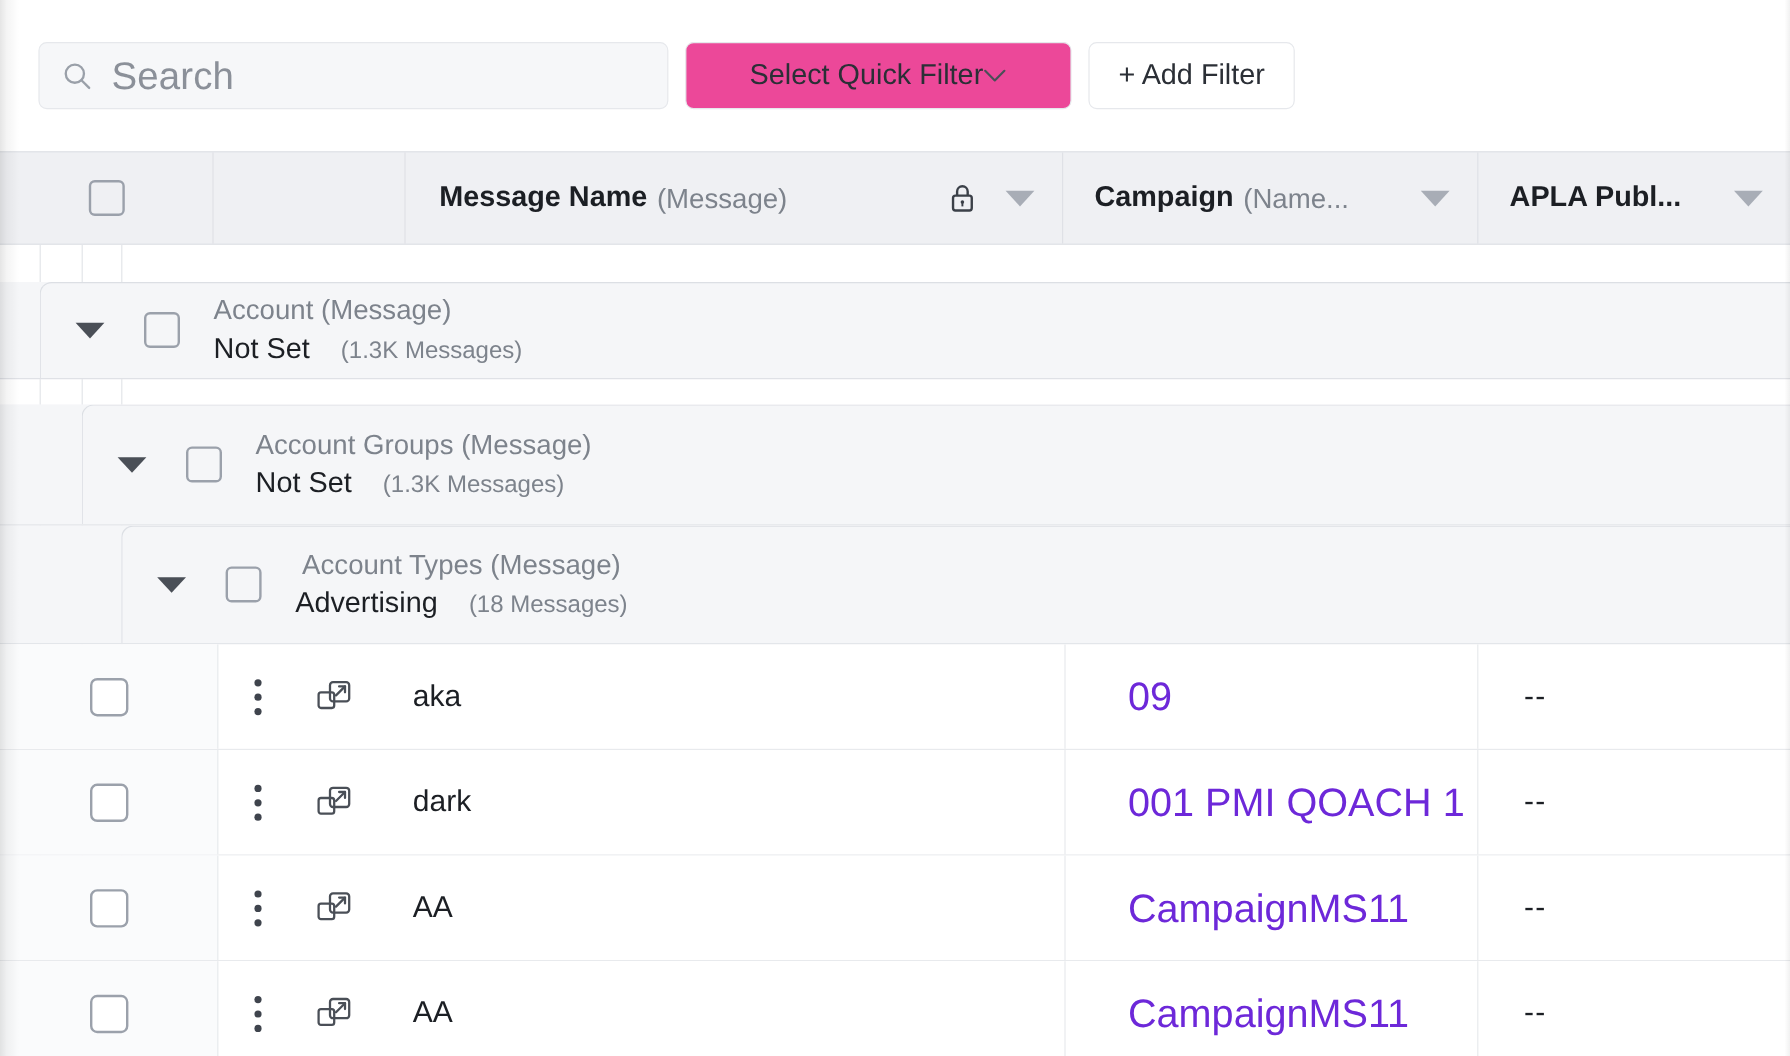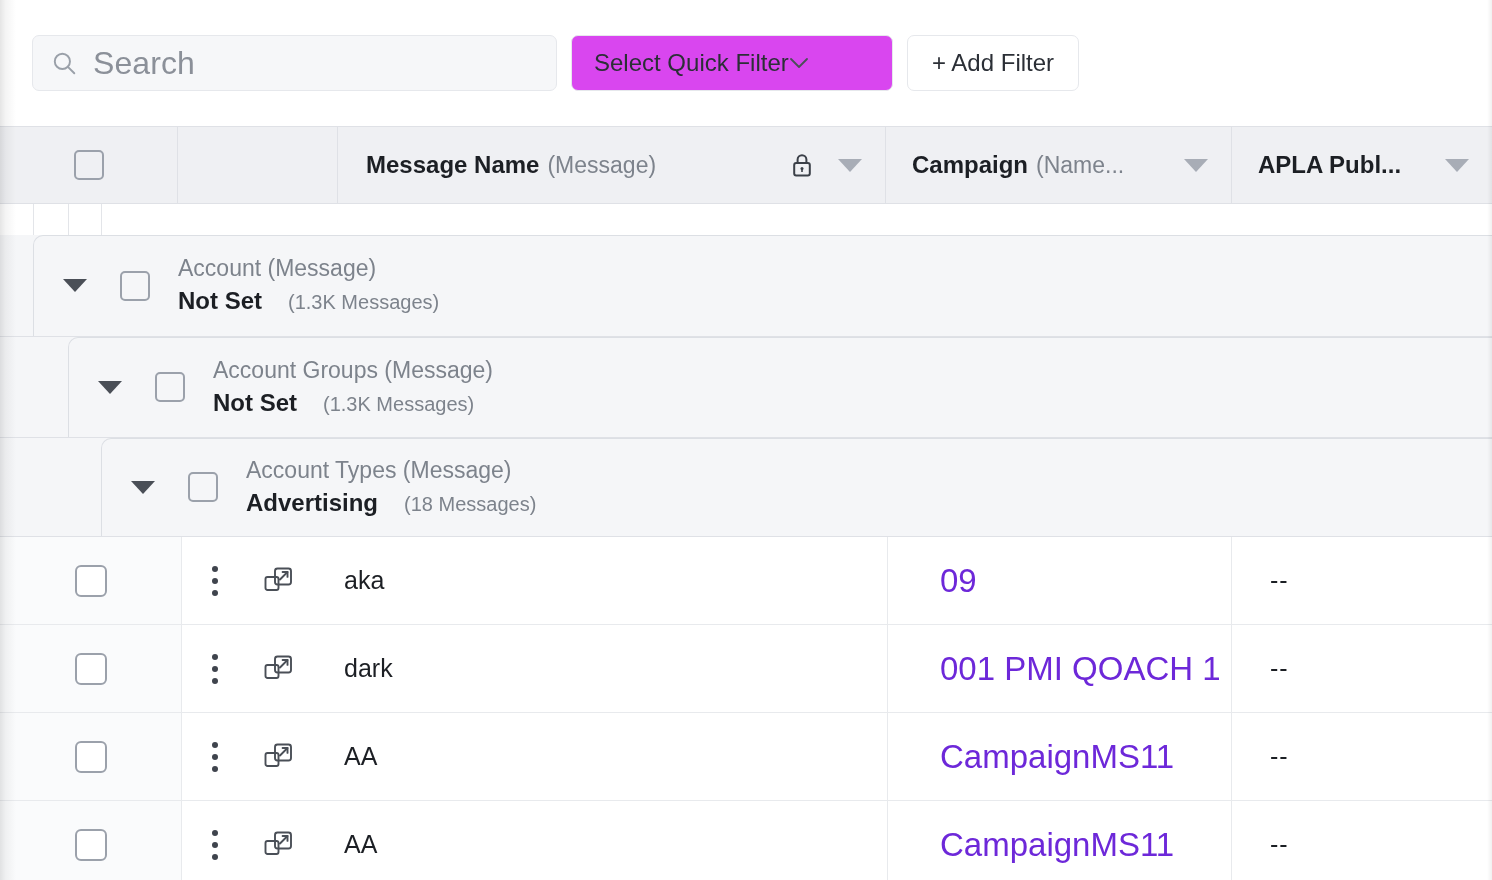--- a/index.html
+++ b/index.html
@@ -63,26 +63,26 @@
   .search-icon { width: 26px; height: 26px; flex: 0 0 auto; display:block; }
   .search-placeholder {
     font-size: 32px;
     color: #8b9099;
     letter-spacing: .1px;
   }
 
   .quick-filter {
     height: 56px;
     min-width: 322px;
-    background: #d946ef;
+    background: #ec4899;
     border: 1px solid #e6e8ec;
     border-radius: 7px;
     display: flex;
     align-items: center;
-    justify-content: flex-start;
+    justify-content: center;
     padding: 0 22px;
   }
   .quick-filter .label { font-size: 24px; color: #2b2f36; }
   .chev { width: 20px; height: 12px; display:block; }
 
   .add-filter {
     height: 56px;
     background: #ffffff;
     border: 1px solid #e6e8ec;
     border-radius: 7px;
@@ -173,21 +173,21 @@
 
   
   .group-row {
     position: absolute;
     left: 0;
     width: 1492px;
     background: #f5f6f8;
     border-bottom: 1px solid #dfe1e6;
     z-index: 2;
   }
-  .group-row.g0 { top: 31px;  height: 102px; }
+  .group-row.g0 { top: 31px;  height: 81px; }
   .group-row.g1 { top: 133px; height: 101px; }
   .group-row.g2 { top: 234px; height: 99px;  border-bottom: 1px solid #dfe1e6; }
 
   
   .nest-box {
     position: absolute;
     top: 0;
     height: 100%;
     border-left: 1px solid #dcdfe4;
     border-top: 1px solid #dcdfe4;
@@ -205,21 +205,21 @@
   .group-texts { display: flex; flex-direction: column; justify-content: center; gap: 2px; }
   .group-field {
     font-size: 23px;
     color: #7d838c;
     white-space: nowrap;
     line-height: 30px;
   }
   .group-valrow { display: flex; align-items: baseline; }
   .group-value {
     font-size: 24px;
-    font-weight: bold;
+    font-weight: normal;
     color: #1c1f24;
     white-space: nowrap;
     line-height: 32px;
   }
   .group-count {
     font-size: 20px;
     color: #7d838c;
     white-space: nowrap;
     margin-left: 26px;
     line-height: 32px;
@@ -380,21 +380,21 @@
       </div>
     </div>
 
     <div class="group-row g2">
       <div class="nest-box" style="left:101px; right:0;"></div>
       <div class="group-inner" style="left:130px;">
         <svg class="caret-down" viewBox="0 0 26 15">
           <path d="M1 1 L25 1 L13 14 Z" fill="#4a4f57"></path>
         </svg>
         <span class="cb" style="margin-left:32px;"></span>
-        <span class="group-texts" style="margin-left:28px;">
+        <span class="group-texts" style="margin-left:28px;align-items:center;">
           <span class="group-field">Account Types (Message)</span>
           <span class="group-valrow">
             <span class="group-value">Advertising</span>
             <span class="group-count">(18 Messages)</span>
           </span>
         </span>
       </div>
     </div>
 
     <div class="data-row" style="top:333px;">

